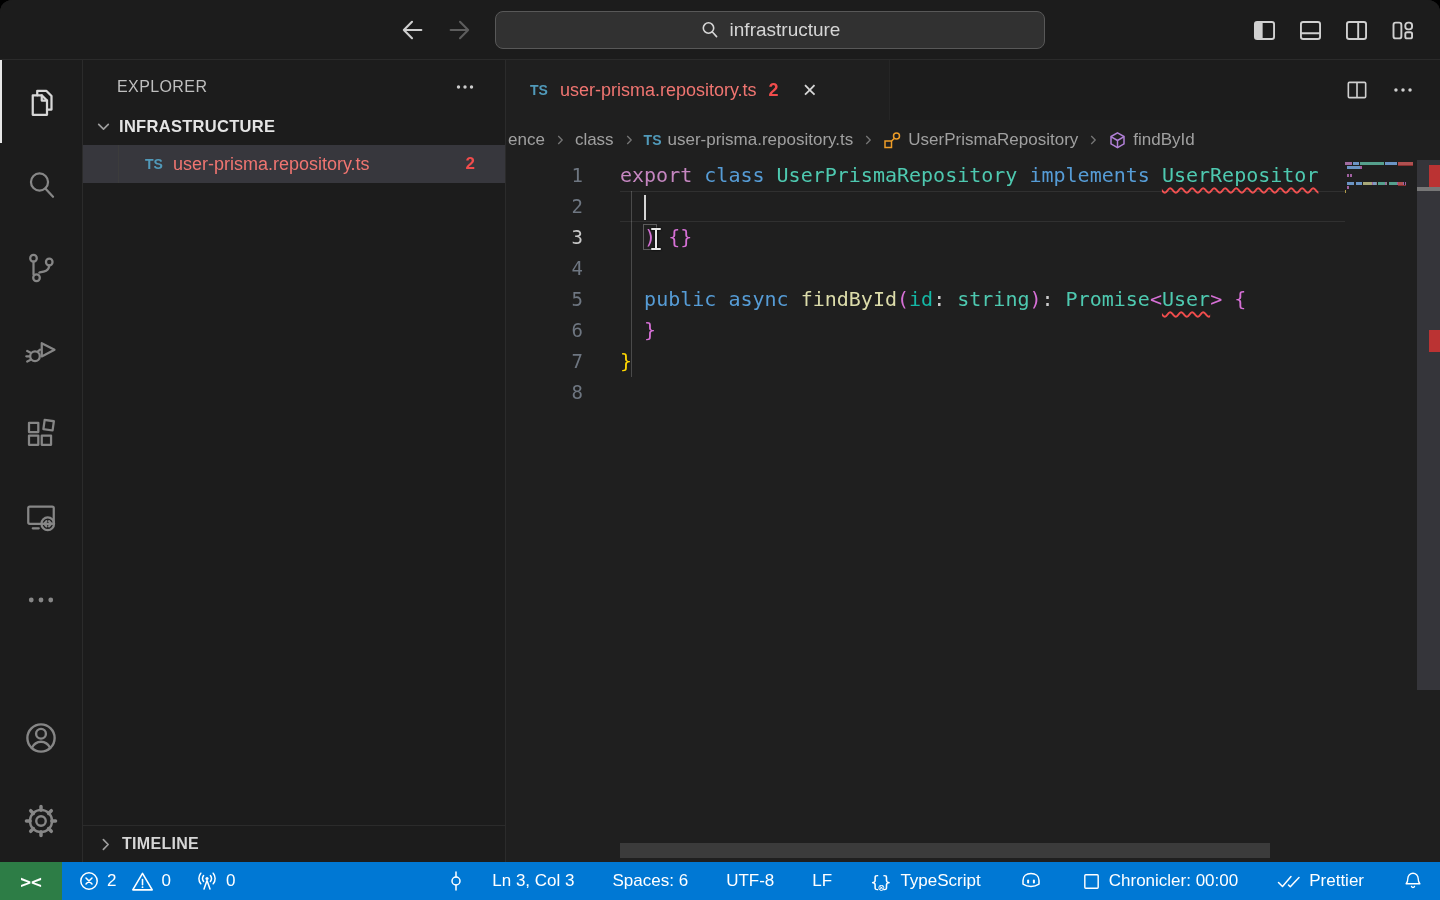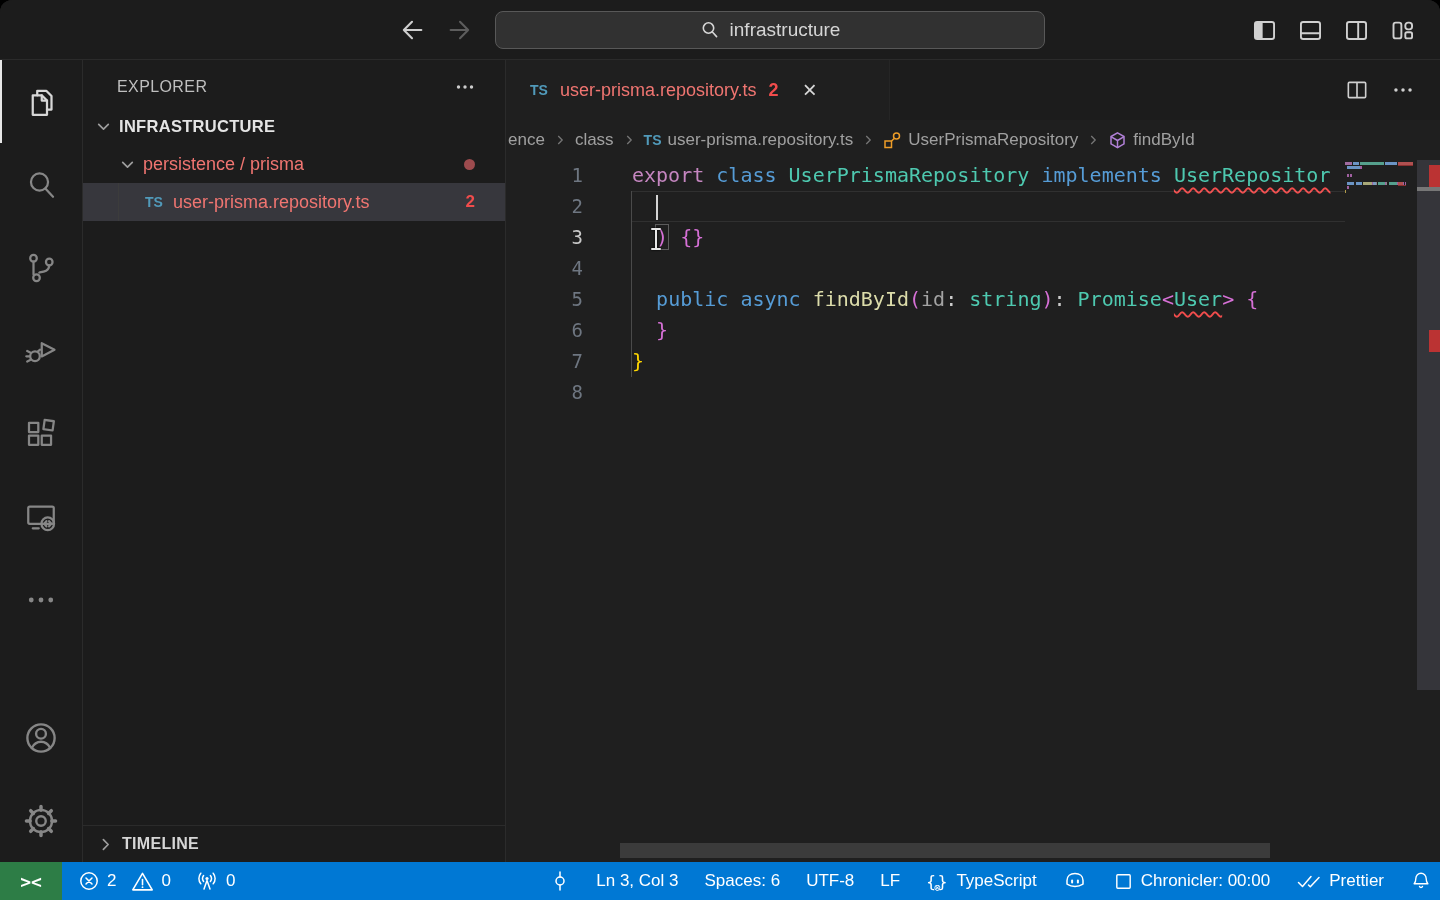--- a/index.html
+++ b/index.html
@@ -65,47 +65,47 @@
 
   .breadcrumb { position:absolute; top:60px; left:0; right:0; height:40px; display:flex; align-items:center; color:#a0a0a0; font-size:17px; padding-left:2px; overflow:hidden; white-space:nowrap; }
   .crumb { display:flex; align-items:center; gap:6px; }
   .crumb-sep { margin:0 8px; display:flex; }
 
   .code { position:absolute; top:100px; left:0; right:0; bottom:0; overflow:hidden; font-family:"DejaVu Sans Mono", monospace; font-size:20px; }
   .gutter { position:absolute; left:0; top:0; width:114px; }
   .lnum { height:31px; line-height:31px; text-align:right; padding-right:37px; color:#6e7681; font-size:19px; }
   .lnum.active { color:#c8c8c8; }
   .lines { position:absolute; left:114px; right:95px; top:0; bottom:0; overflow:hidden; }
-  .code-line { position:relative; height:31px; line-height:31px; white-space:pre;margin-left:12px; }
+  .code-line { position:relative; height:31px; line-height:31px; white-space:pre; }
   .code-line.current { border-top:1px solid rgba(255,255,255,.08); border-bottom:1px solid rgba(255,255,255,.08); }
   .indent-guide { position:absolute; left:11px; top:31px; height:186px; width:1px; background:#4a4a4a; }
   .caret { position:absolute; left:24px; top:3px; width:2px; height:25px; background:#d4d4d4; }
   .tok-kw{color:#569CD6}.tok-kw2{color:#C586C0}.tok-type{color:#4EC9B0}.tok-fn{color:#DCDCAA}
-  .tok-var{color:#a3a3a3}.tok-b1{color:#FFD700}.tok-b2{color:#D670D6}.tok-fg{color:#CCCCCC}
+  .tok-var{color:#14b8a6}.tok-b1{color:#FFD700}.tok-b2{color:#D670D6}.tok-fg{color:#CCCCCC}
   .tok-err{text-decoration:underline wavy #F14C4C 1.5px; text-underline-offset:5px;}
   .tok-box{box-shadow:0 0 0 1px #5c5c5c;}
 
   .minimap { position:absolute; right:23px; width:72px; top:0; bottom:0; }
   .mm-row { position:absolute; height:2.5px; display:flex; }
   .mm-seg { height:100%; }
   .ruler { position:absolute; right:0; width:23px; top:0; bottom:0; }
   .ruler-slider { position:absolute; top:0; left:0; right:0; height:530px; background:#35353a; }
   .mark { position:absolute; }
   .hscroll { position:absolute; left:114px; width:650px; bottom:4px; height:15px; background:#3b3b3b; }
 
   
   .mouse { position:absolute; left:648px; top:226px; z-index:40; }
 
   
   .statusbar { position:absolute; left:0; right:0; bottom:0; height:38px; background:#0078d4; color:#ffffff; display:flex; align-items:center; font-size:17px; }
   .statusbar svg { stroke:#ffffff; fill:none; stroke-width:1.5; stroke-linecap:round; stroke-linejoin:round; }
   .sb-item { display:flex; align-items:center; gap:7px; white-space:nowrap; }
   .remote-item { width:62px; height:38px; background:#2d7d46; display:flex; align-items:center; justify-content:center; font-family:"DejaVu Sans Mono",monospace; font-weight:bold; font-size:18px; }
   .sb-left { display:flex; align-items:center; gap:24px; padding-left:16px; }
-  .sb-right { margin-left:auto; display:flex; align-items:center; gap:26px; padding-right:8px; }
+  .sb-right { margin-left:auto; display:flex; align-items:center; gap:38px; padding-right:16px; }
   .braces { font-family:"DejaVu Sans Mono",monospace; font-size:16px; position:relative; letter-spacing:2px; }
   .braces .bx { position:absolute; left:8px; bottom:-3px; font-size:11px; letter-spacing:0; }
 </style>
 </head>
 <body>
 
 <div class="app">
 
   <div class="titlebar">
     <div class="nav-arrows">
@@ -243,29 +243,20 @@
       </span>
     </div>
     <div class="tree">
       <div class="row root-row">
         <span class="chev">
           <svg width="17" height="17" viewBox="0 0 16 16" class="ico">
               <path d="M3.5 6l4.5 4.5L12.5 6"></path>
             </svg>
         </span>
         <span>INFRASTRUCTURE</span>
-      </div>
-      <div class="row folder-row">
-        <span class="chev">
-          <svg width="17" height="17" viewBox="0 0 16 16" class="ico">
-              <path d="M3.5 6l4.5 4.5L12.5 6"></path>
-            </svg>
-        </span>
-        <span>persistence / prisma</span>
-        <span class="right-slot dirty-dot"></span>
       </div>
       <div class="row file-row">
         <span class="guide"></span>
         <span class="ts-badge">TS</span>
         <span>user-prisma.repository.ts</span>
         <span class="right-slot problems-count">2</span>
       </div>
     </div>
     <div class="sb-panel">
       <span>

